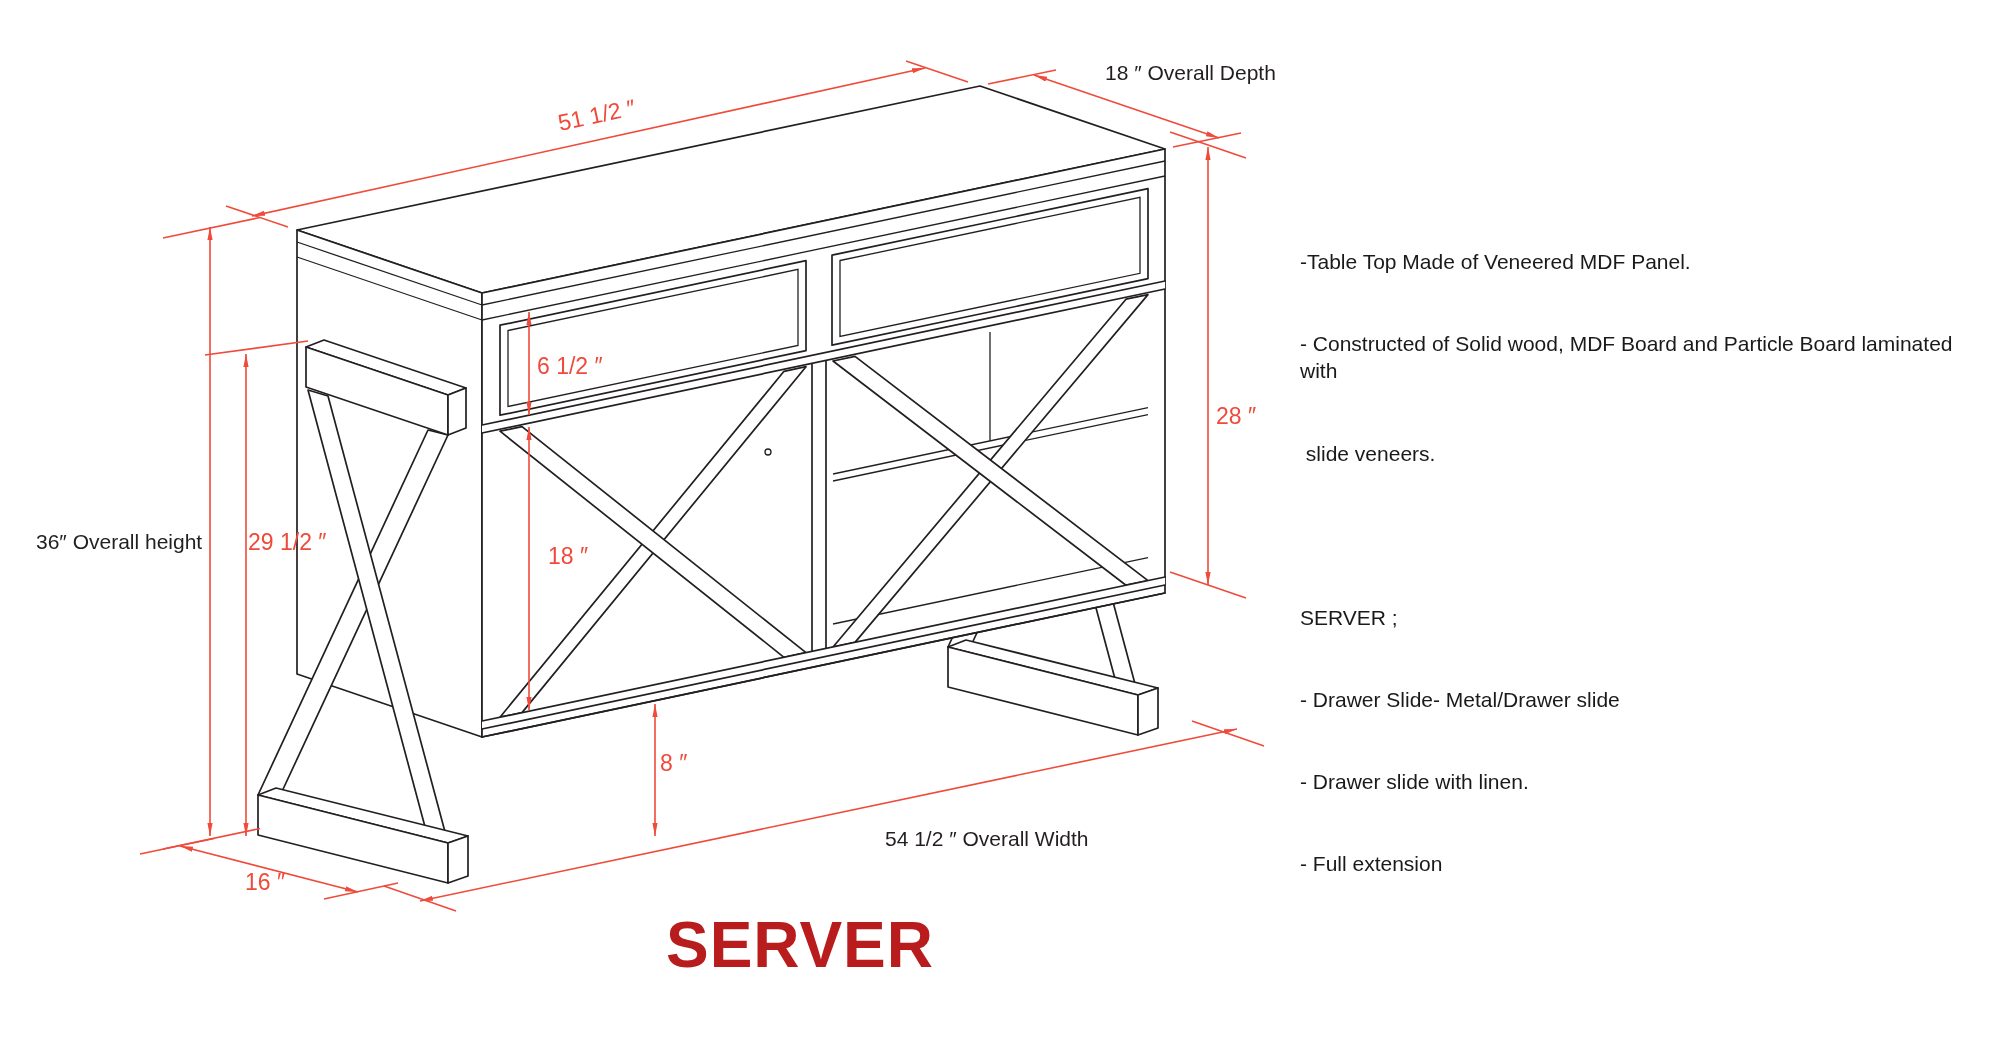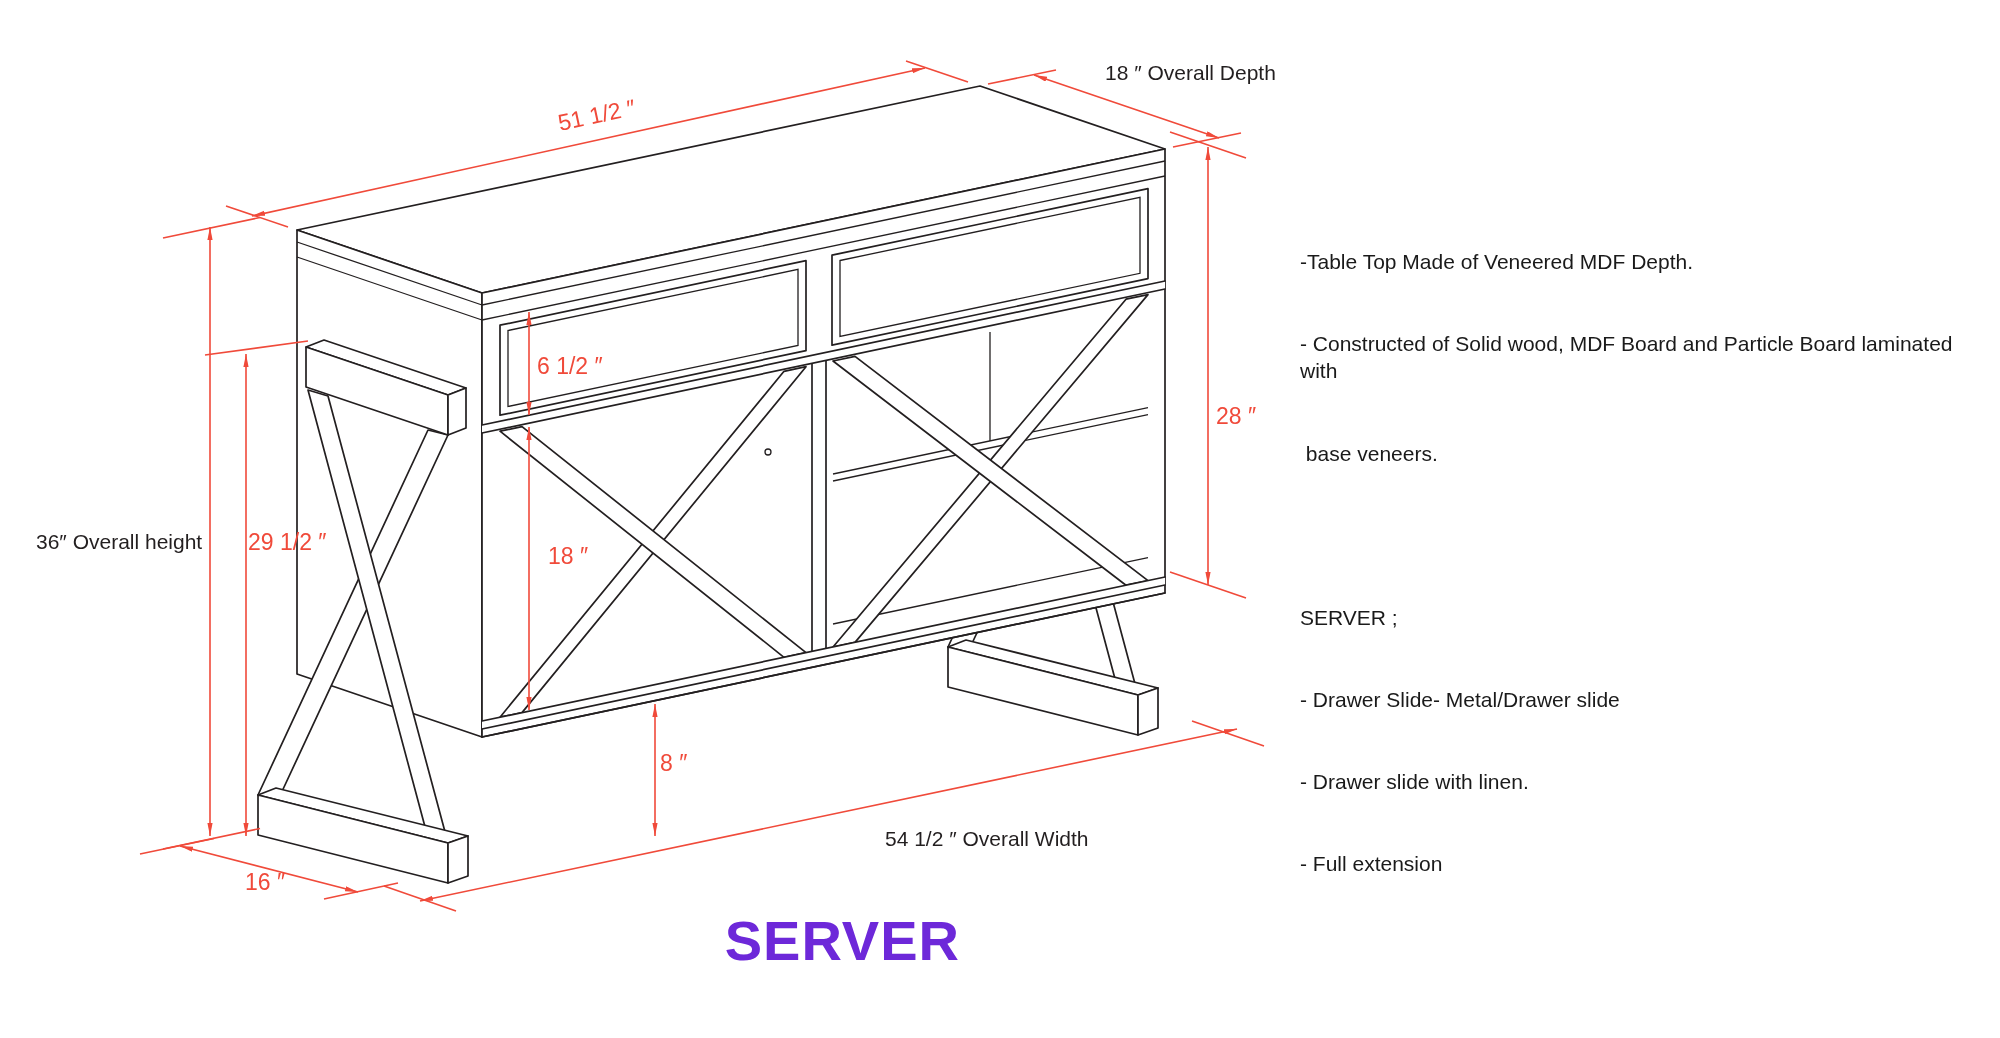--- a/index.html
+++ b/index.html
@@ -8,22 +8,22 @@
   svg{position:absolute;left:0;top:0;}
   .blk{stroke:#231f20;stroke-width:1.7;fill:none;stroke-linejoin:round;stroke-linecap:round;}
   .blkf{stroke:#231f20;stroke-width:1.7;fill:#ffffff;stroke-linejoin:round;}
   .thin{stroke:#231f20;stroke-width:1.3;fill:none;}
   .red{stroke:#f04a3a;stroke-width:1.6;fill:none;}
   .redtxt{fill:#f04a3a;font-size:23px;font-family:"Liberation Sans",sans-serif;}
   .blktxt{fill:#231f20;font-size:21px;font-family:"Liberation Sans",sans-serif;}
   #notes{position:absolute;left:1300px;top:193px;width:660px;color:#1a1a1a;
          font-size:21px;line-height:27.4px;white-space:pre-wrap;}
   #notes .gap{height:27px;}
-  #title-wrap{position:absolute;left:640px;top:908px;width:320px;text-align:right;
-        color:#6d28d9;font-size:56px;font-weight:600;letter-spacing:1px;}
+  #title-wrap{position:absolute;left:640px;top:908px;width:320px;text-align:center;
+        color:#b91c1c;font-size:64px;font-weight:600;letter-spacing:1px;}
 </style>
 </head>
 <body>
 
 <div id="stage">
 <svg width="2000" height="1038" viewBox="0 0 2000 1038">
   <defs>
     <marker id="ah" markerUnits="userSpaceOnUse" markerWidth="14" markerHeight="6" refX="13" refY="2.6" orient="auto-start-reverse">
       <path d="M0,0 L13,2.6 L0,5.2 z" fill="#f04a3a"></path>
     </marker>
@@ -151,23 +151,23 @@
     <text class="redtxt" x="537" y="374">6 1/2 ″</text>
     <text class="redtxt" x="548" y="564">18 ″</text>
     <text class="redtxt" x="1216" y="424">28 ″</text>
     <text class="redtxt" x="660" y="771">8 ″</text>
     <text class="blktxt" x="885" y="846">54 1/2  ″ Overall Width</text>
     <text class="redtxt" x="245" y="890">16 ″</text>
   </g>
 </svg>
 
 <div id="notes">
-  <div>-Table Top Made of Veneered MDF Depth.</div>
+  <div>-Table Top Made of Veneered MDF Panel.</div>
   <div>- Constructed of Solid wood, MDF Board and Particle Board laminated with</div>
-  <div> base veneers.</div>
+  <div> slide veneers.</div>
   <div class="gap"></div>
   <div>SERVER ;</div>
   <div>- Drawer Slide- Metal/Drawer slide</div>
   <div>- Drawer slide with linen.</div>
   <div>- Full extension</div>
   
 </div>
 
 <div id="title-wrap">SERVER</div>
 </div>

